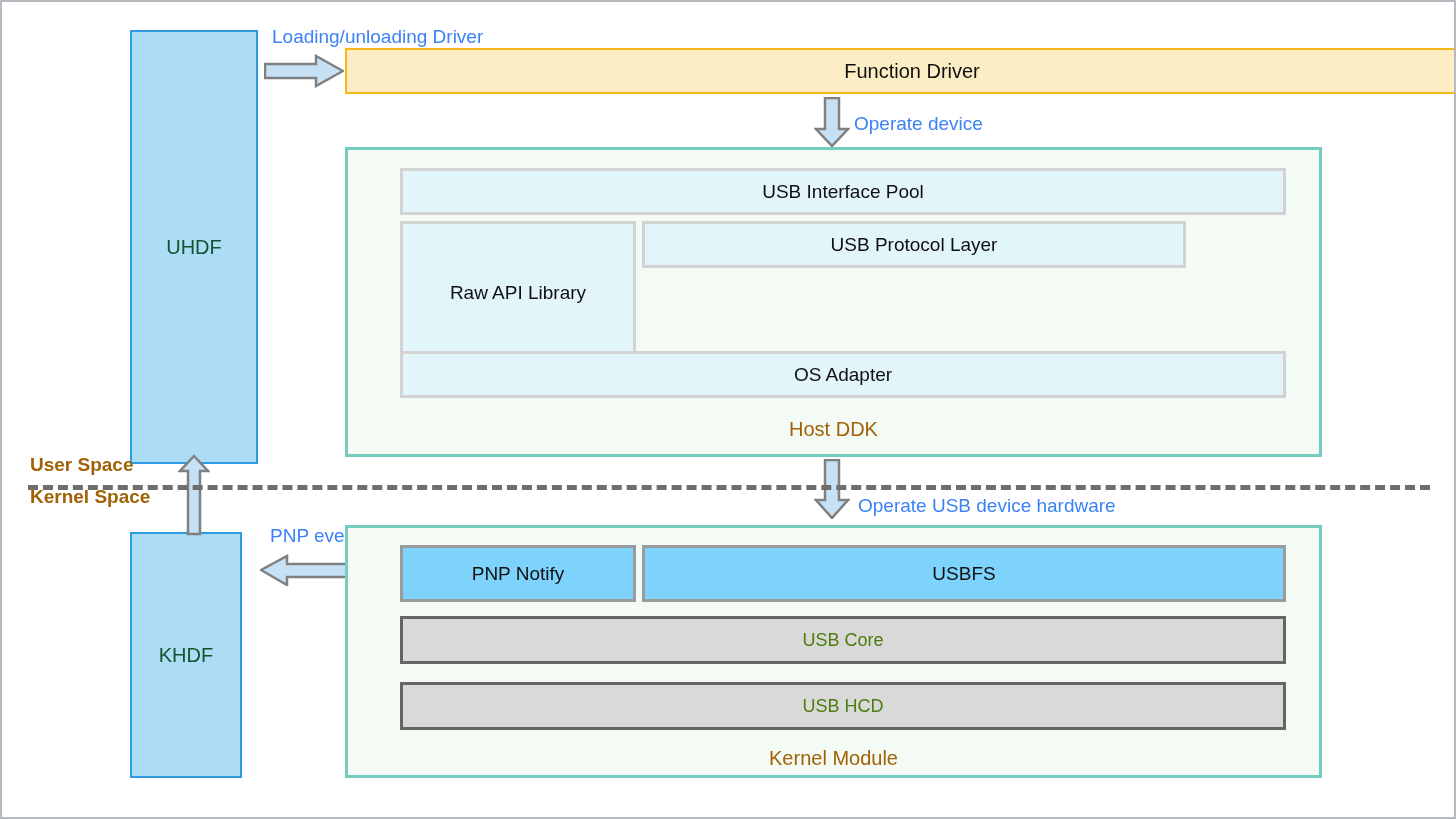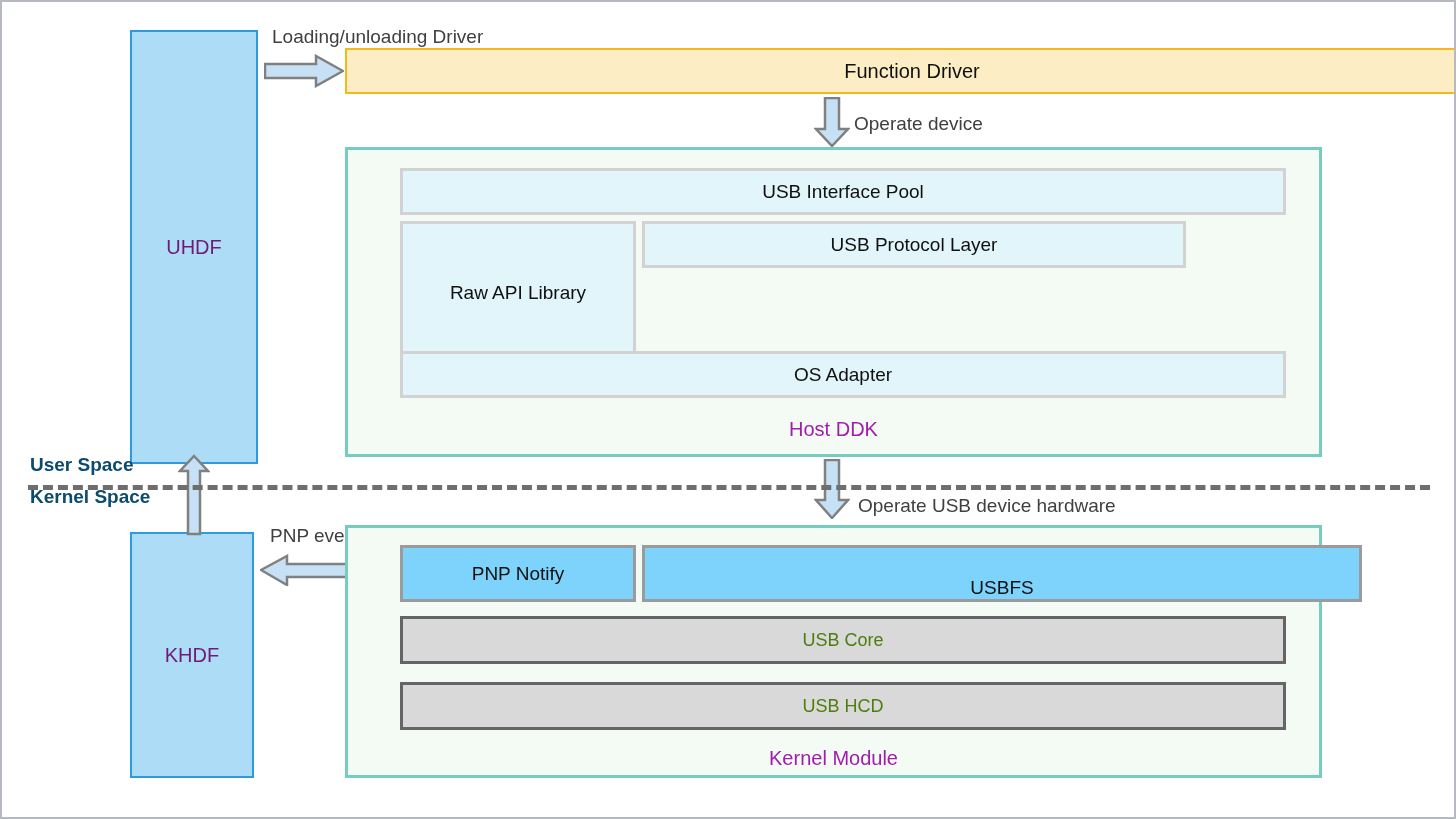--- a/index.html
+++ b/index.html
@@ -27,39 +27,39 @@
     align-items: center;
     justify-content: center;
     text-align: center;
     line-height: 1.15;
   }
 
   
   .hdf-box {
     background: #ADDCF7;
     border: 2px solid #2E9BE0;
-    color: #701a75;
+    color: #14532d;
     font-size: 20px;
   }
 
   
   .function-driver {
     background: #FDEDC4;
     border: 2px solid #F5B81B;
     color: #101010;
     font-size: 20px;
   }
 
   
   .teal-container {
     background: #F4FAF4;
     border: 3px solid #76CCBE;
   }
   .container-caption {
-    color: #a21caf;
+    color: #a16207;
     font-size: 20px;
     text-align: center;
     width: 100%;
   }
 
   
   .mod-cyan {
     background: #E2F5FA;
     border: 3px solid #D2D2D2;
     color: #101010;
@@ -77,26 +77,26 @@
   
   .mod-gray {
     background: #D9D9D9;
     border: 3px solid #656565;
     color: #4d7c0f;
     font-size: 18px;
   }
 
   
   .caption-navy {
-    color: #404040;
+    color: #3b82f6;
     font-size: 19px;
     white-space: nowrap;
   }
   .caption-space {
-    color: #0c4a6e;
+    color: #a16207;
     font-size: 19px;
     font-weight: bold;
     white-space: nowrap;
   }
 
   
   .divider {
     border-top: 5px dashed #6e6e6e;
     height: 0;
   }
@@ -105,21 +105,21 @@
 </style>
 </head>
 <body>
 
 <div id="canvas">
 
   <div class="abs hdf-box boxlabel" style="left:128px; top:28px; width:128px; height:434px;">
     <span>UHDF</span>
   </div>
 
-  <div class="abs hdf-box boxlabel" style="left:128px; top:530px; width:124px; height:246px;">
+  <div class="abs hdf-box boxlabel" style="left:128px; top:530px; width:112px; height:246px;">
     <span>KHDF</span>
   </div>
 
   <div class="abs caption-navy" style="left:270px; top:24px;">Loading/unloading Driver</div>
 
   <div class="abs" style="left:262px; top:52px; width:80px; height:34px;">
     <svg class="arrow-svg" width="80" height="34" viewBox="0 0 80 34">
       <polygon points="1,10 52,10 52,2 79,17 52,32 52,24 1,24" fill="#C6E0F5" stroke="#808080" stroke-width="2.5" stroke-linejoin="miter"></polygon>
     </svg>
   </div>
@@ -181,21 +181,21 @@
       <polygon points="1,16 27,2 27,10 122,10 122,23 27,23 27,31" fill="#C6E0F5" stroke="#808080" stroke-width="2.5" stroke-linejoin="miter"></polygon>
     </svg>
   </div>
 
   <div class="abs teal-container" style="left:343px; top:523px; width:977px; height:253px;">
 
     <div class="abs mod-blue boxlabel" style="left:52px; top:17px; width:236px; height:57px;">
       <span>PNP Notify</span>
     </div>
 
-    <div class="abs mod-blue boxlabel" style="left:294px; top:17px; width:720px; height:57px;align-items:flex-end;">
+    <div class="abs mod-blue boxlabel" style="left:294px; top:17px; width:644px; height:57px;">
       <span>USBFS</span>
     </div>
 
     <div class="abs mod-gray boxlabel" style="left:52px; top:88px; width:886px; height:48px;">
       <span>USB Core</span>
     </div>
 
     <div class="abs mod-gray boxlabel" style="left:52px; top:154px; width:886px; height:48px;">
       <span>USB HCD</span>
     </div>

